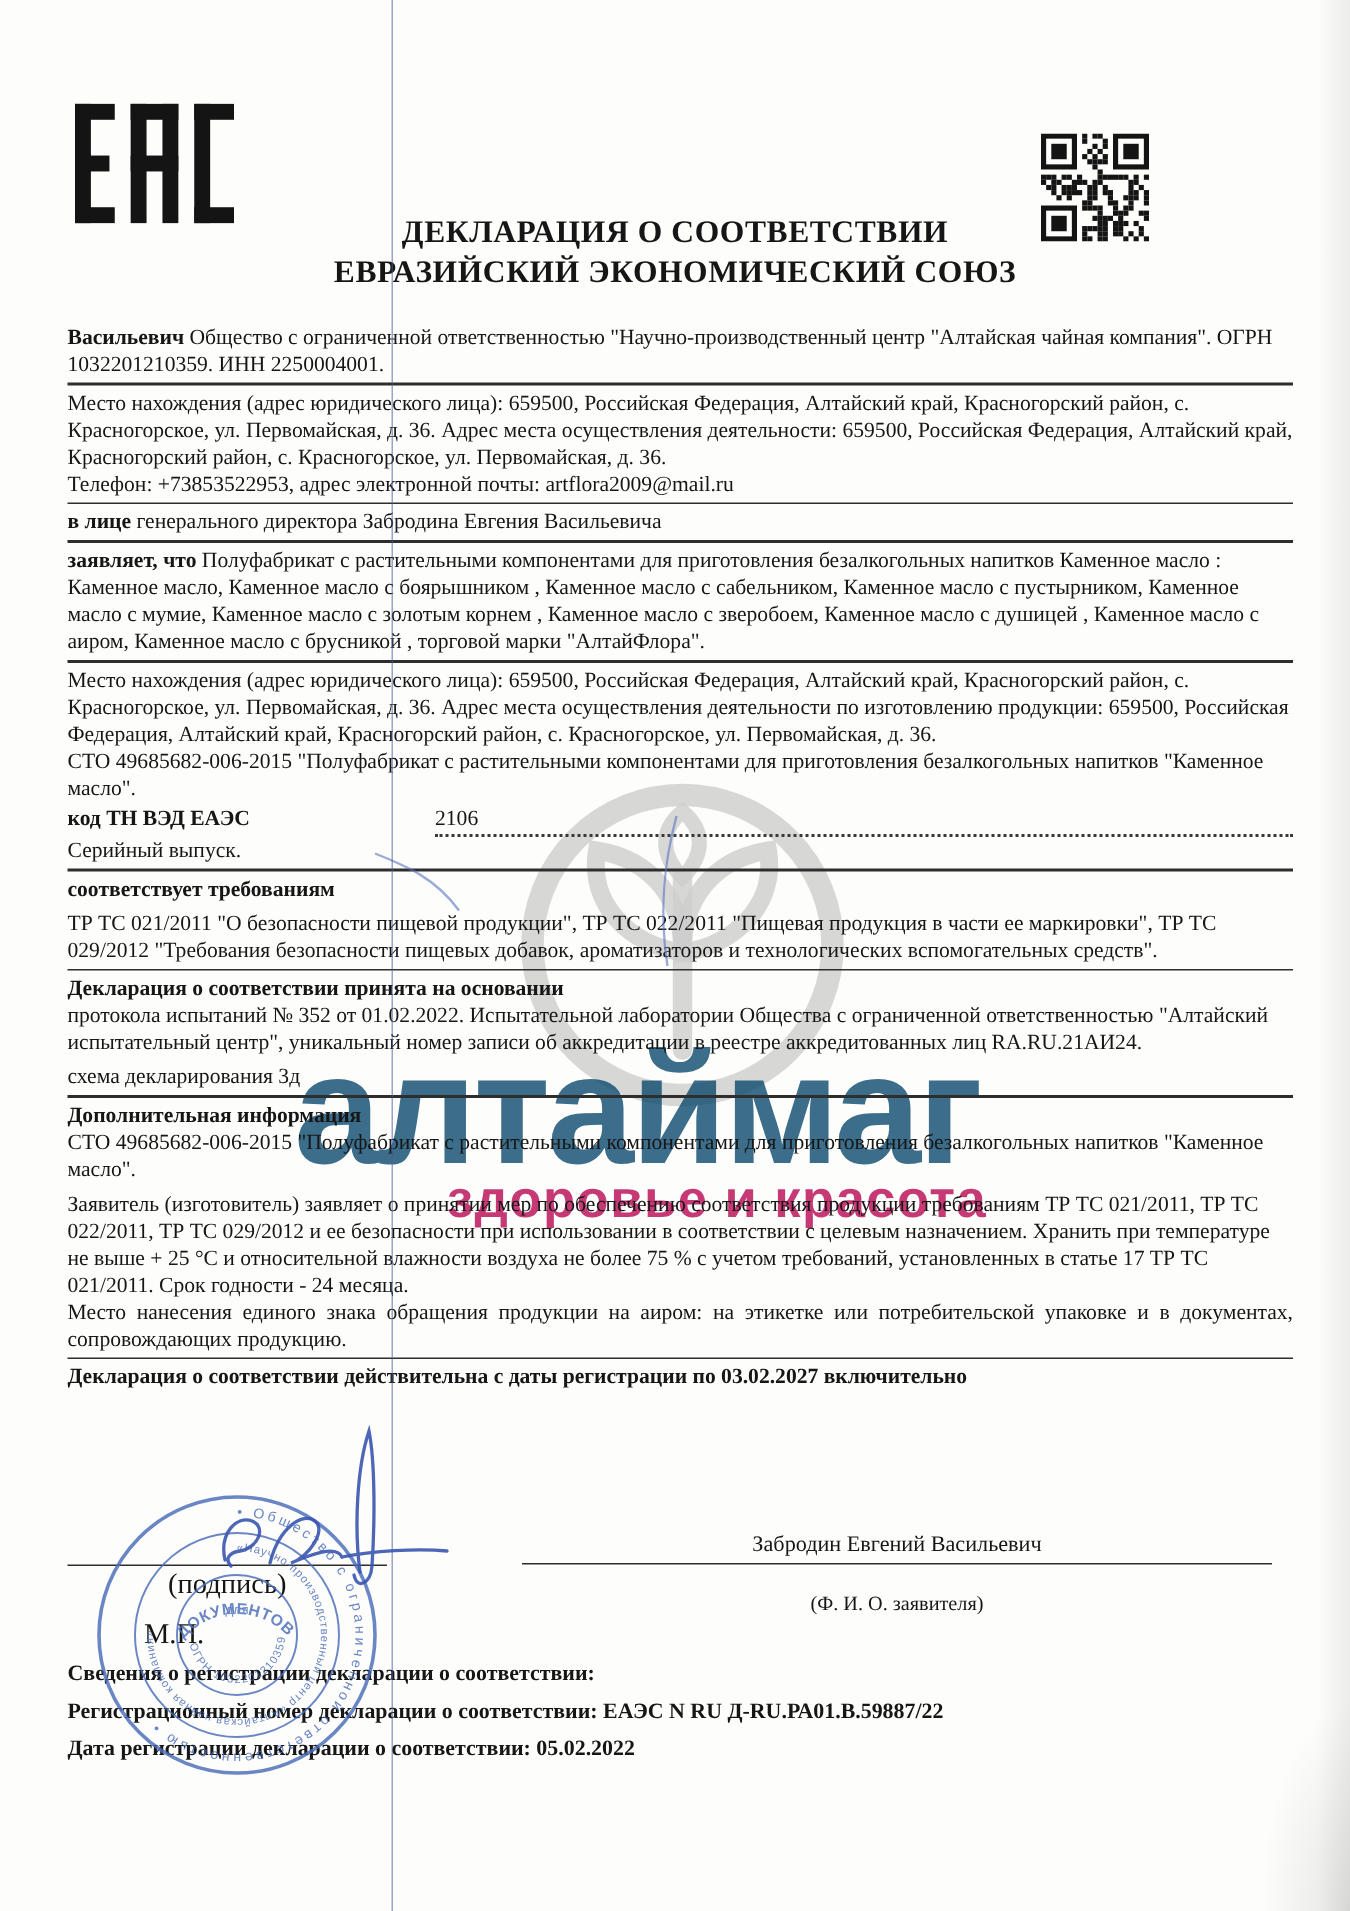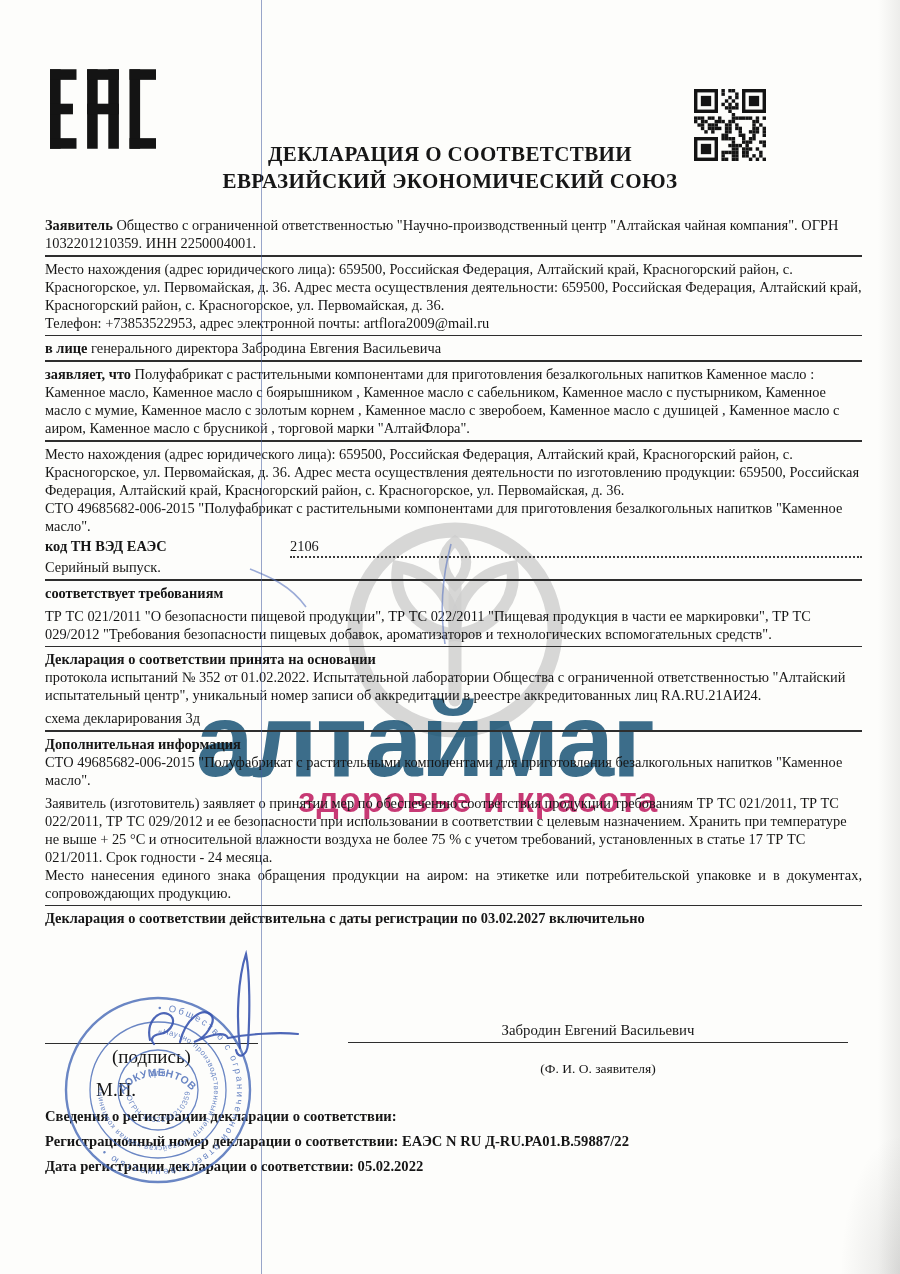--- a/index.html
+++ b/index.html
@@ -226,21 +226,21 @@
         </g>
       </svg>
   </div>
 
   <div class="title">
     <div>ДЕКЛАРАЦИЯ О СООТВЕТСТВИИ</div>
     <div>ЕВРАЗИЙСКИЙ ЭКОНОМИЧЕСКИЙ СОЮЗ</div>
   </div>
 
   <div class="content">
-    <p><b>Заявитель</b> <span>Общество с ограниченной ответственностью "Научно-производственный центр "Алтайская чайная компания". ОГРН 1032201210359. ИНН 2250004001.</span></p>
+    <p><b>Васильевич</b> <span>Общество с ограниченной ответственностью "Научно-производственный центр "Алтайская чайная компания". ОГРН 1032201210359. ИНН 2250004001.</span></p>
     <div class="rule"></div>
     <p>Место нахождения (адрес юридического лица): 659500, Российская Федерация, Алтайский край, Красногорский район, с. Красногорское, ул. Первомайская, д. 36.  Адрес места осуществления деятельности: 659500, Российская Федерация, Алтайский край, Красногорский район, с. Красногорское, ул. Первомайская, д. 36.</p>
     <p>Телефон: +73853522953, адрес электронной почты: artflora2009@mail.ru</p>
     <div class="rule thin"></div>
     <p><b>в лице</b> <span>генерального директора Забродина Евгения Васильевича</span></p>
     <div class="rule"></div>
     <p><b>заявляет, что</b> <span>Полуфабрикат с растительными компонентами для приготовления безалкогольных напитков Каменное масло : Каменное масло, Каменное масло с боярышником , Каменное масло с сабельником, Каменное масло с пустырником, Каменное масло с мумие, Каменное масло с золотым корнем , Каменное масло с зверобоем, Каменное масло с душицей , Каменное масло с аиром, Каменное масло с брусникой  , торговой марки "АлтайФлора".</span></p>
     <div class="rule"></div>
     <p>Место нахождения (адрес юридического лица): 659500, Российская Федерация, Алтайский край, Красногорский район, с. Красногорское, ул. Первомайская, д. 36.   Адрес места осуществления деятельности по изготовлению продукции: 659500, Российская Федерация, Алтайский край, Красногорский район, с. Красногорское, ул. Первомайская, д. 36.</p>
     <p>СТО 49685682-006-2015 "Полуфабрикат с растительными компонентами для приготовления безалкогольных напитков "Каменное масло".</p>

